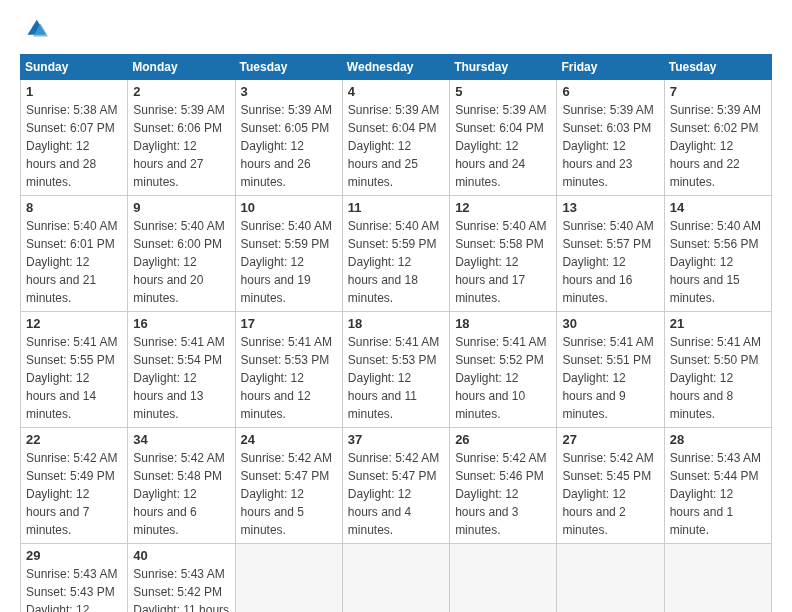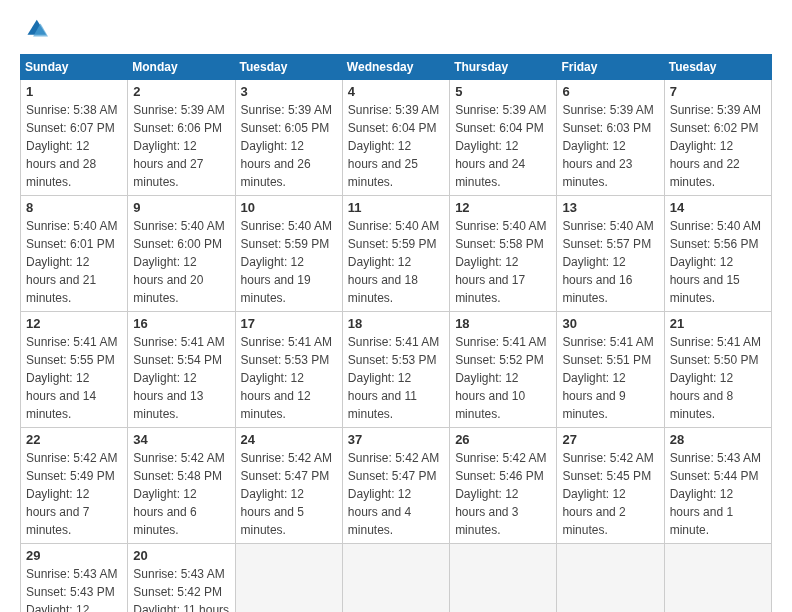--- a/index.html
+++ b/index.html
@@ -237,21 +237,21 @@
         <span class="day-num">28</span>
         <span class="day-info">Sunrise: 5:43 AM<br>Sunset: 5:44 PM<br>Daylight: 12 hours and 1 minute.</span>
       </td>
         </tr>
         <tr>
           <td>
         <span class="day-num">29</span>
         <span class="day-info">Sunrise: 5:43 AM<br>Sunset: 5:43 PM<br>Daylight: 12 hours and 0 minutes.</span>
       </td>
           <td>
-        <span class="day-num">20</span>
+        <span class="day-num">40</span>
         <span class="day-info">Sunrise: 5:43 AM<br>Sunset: 5:42 PM<br>Daylight: 11 hours and 59 minutes.</span>
       </td>
           <td class="empty"></td>
           <td class="empty"></td>
           <td class="empty"></td>
           <td class="empty"></td>
           <td class="empty"></td>
         </tr>
       </tbody>
   </table>

